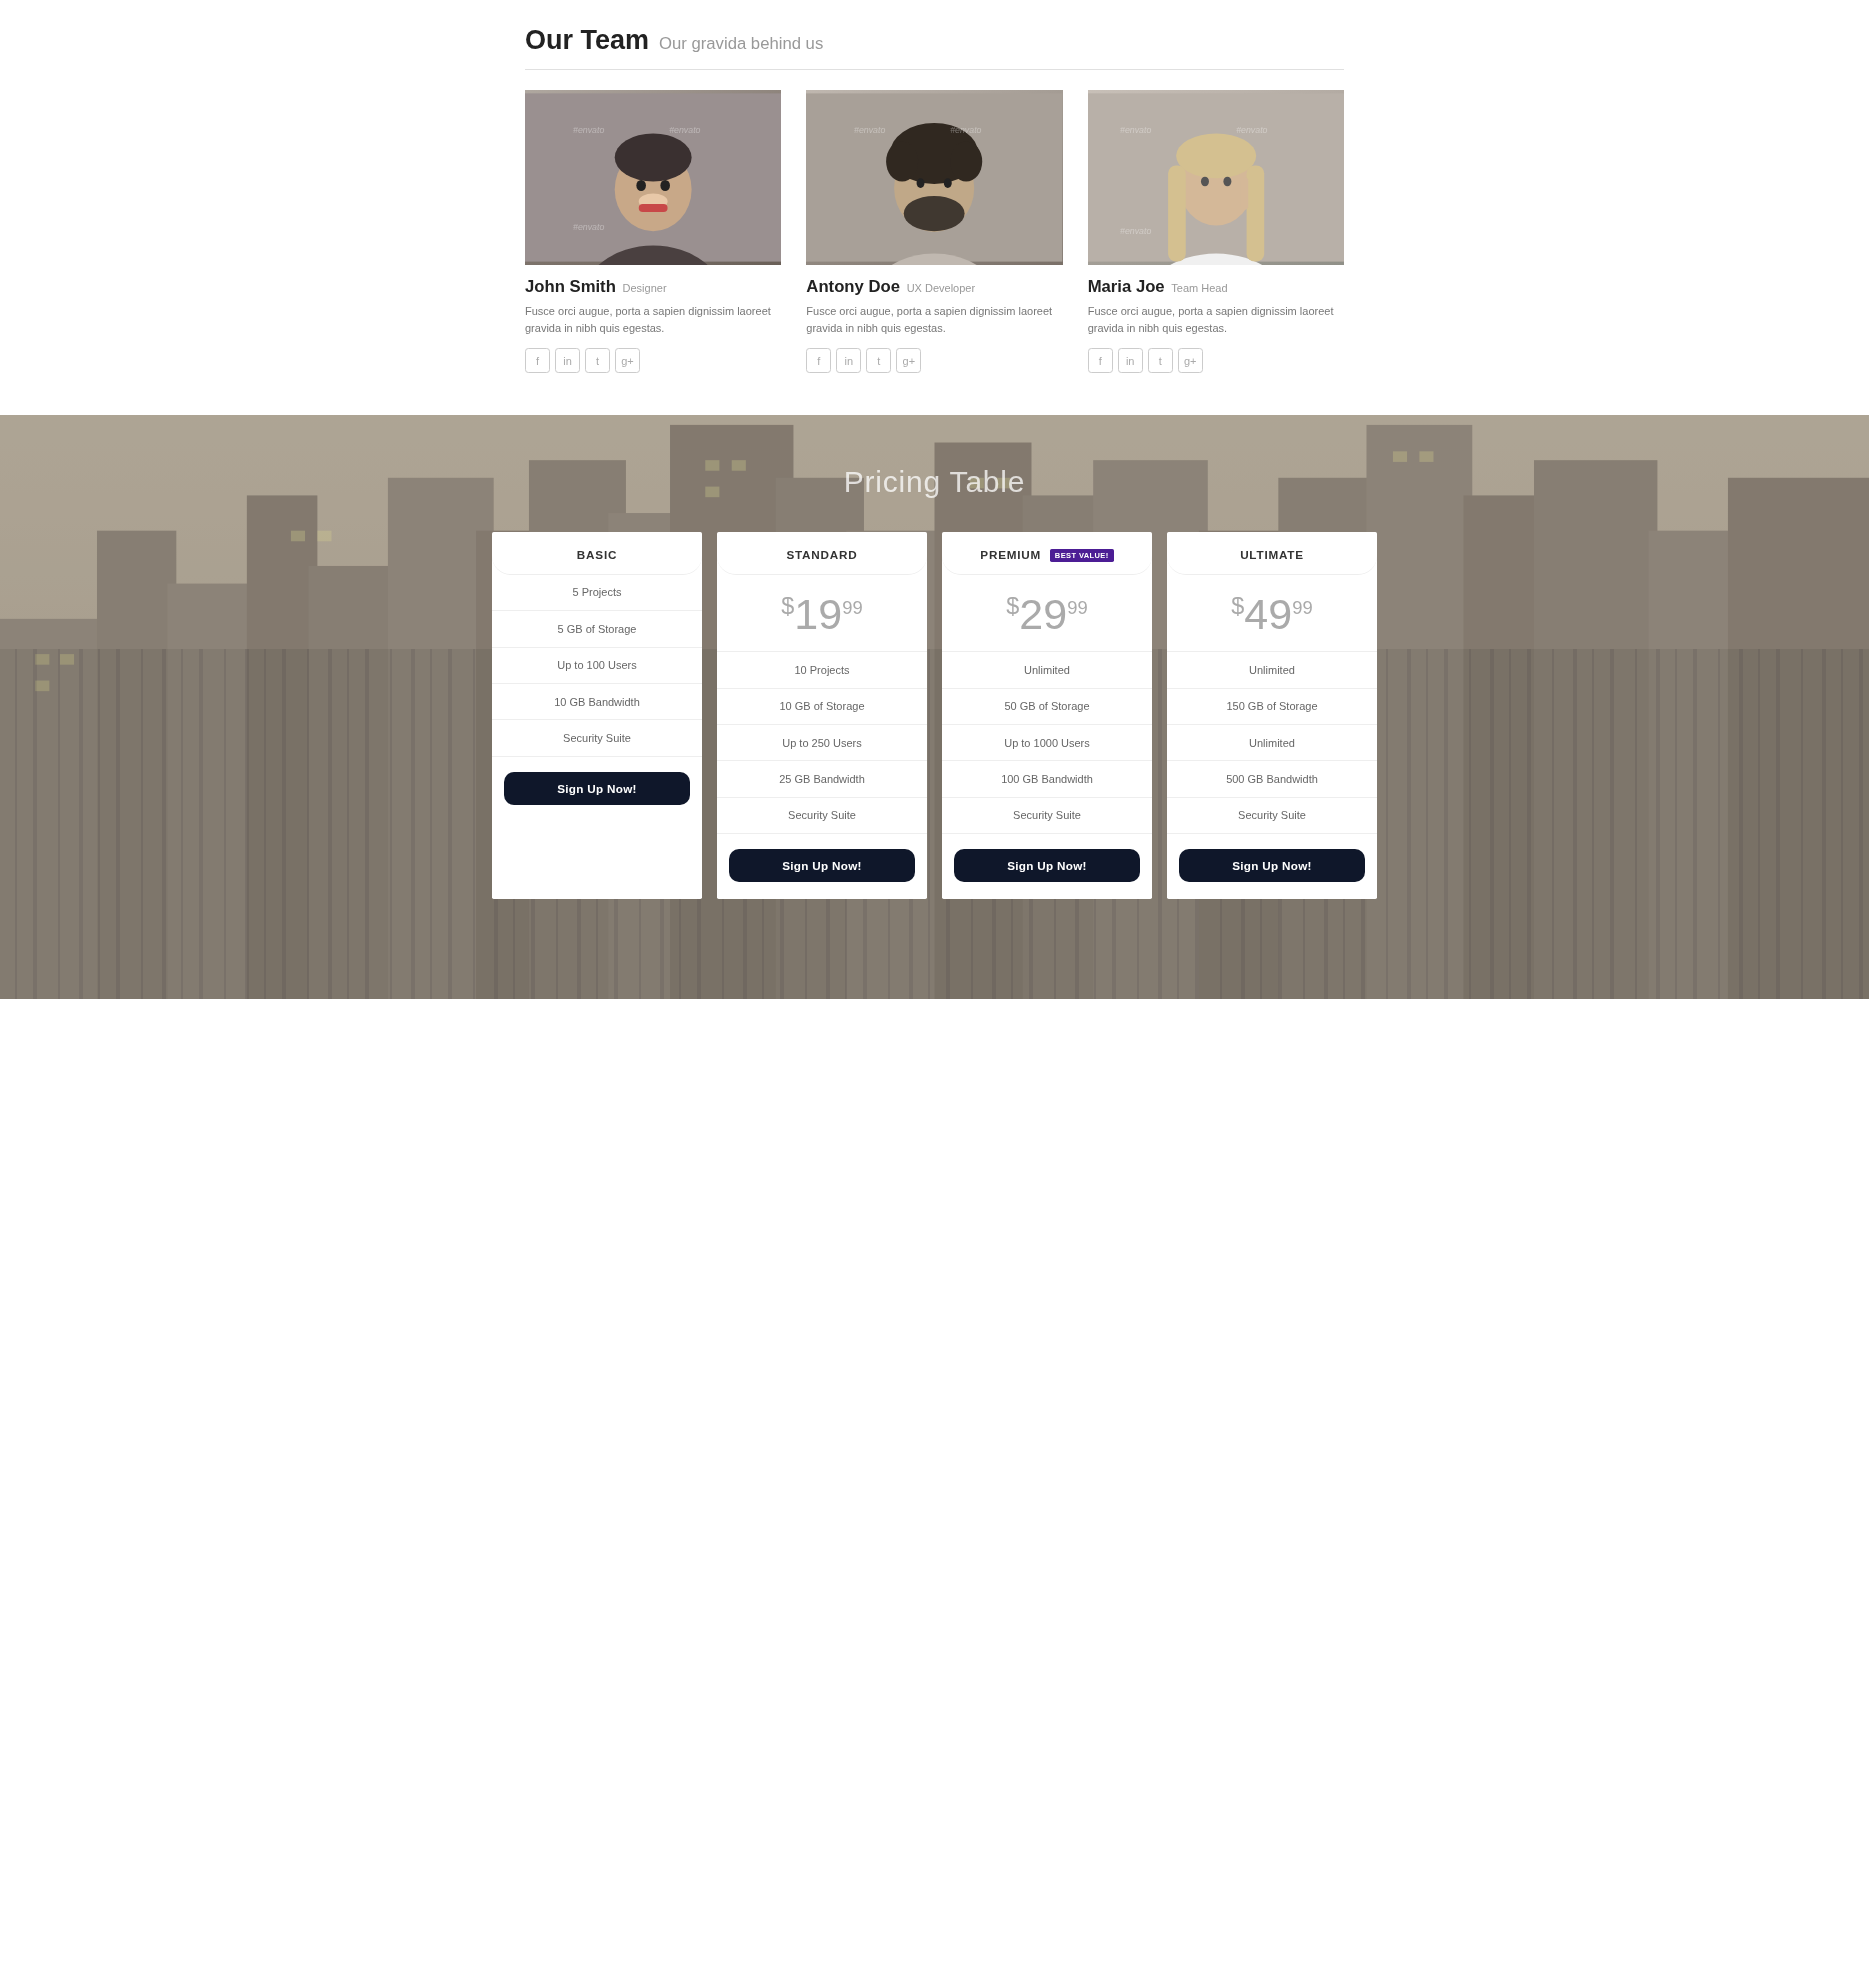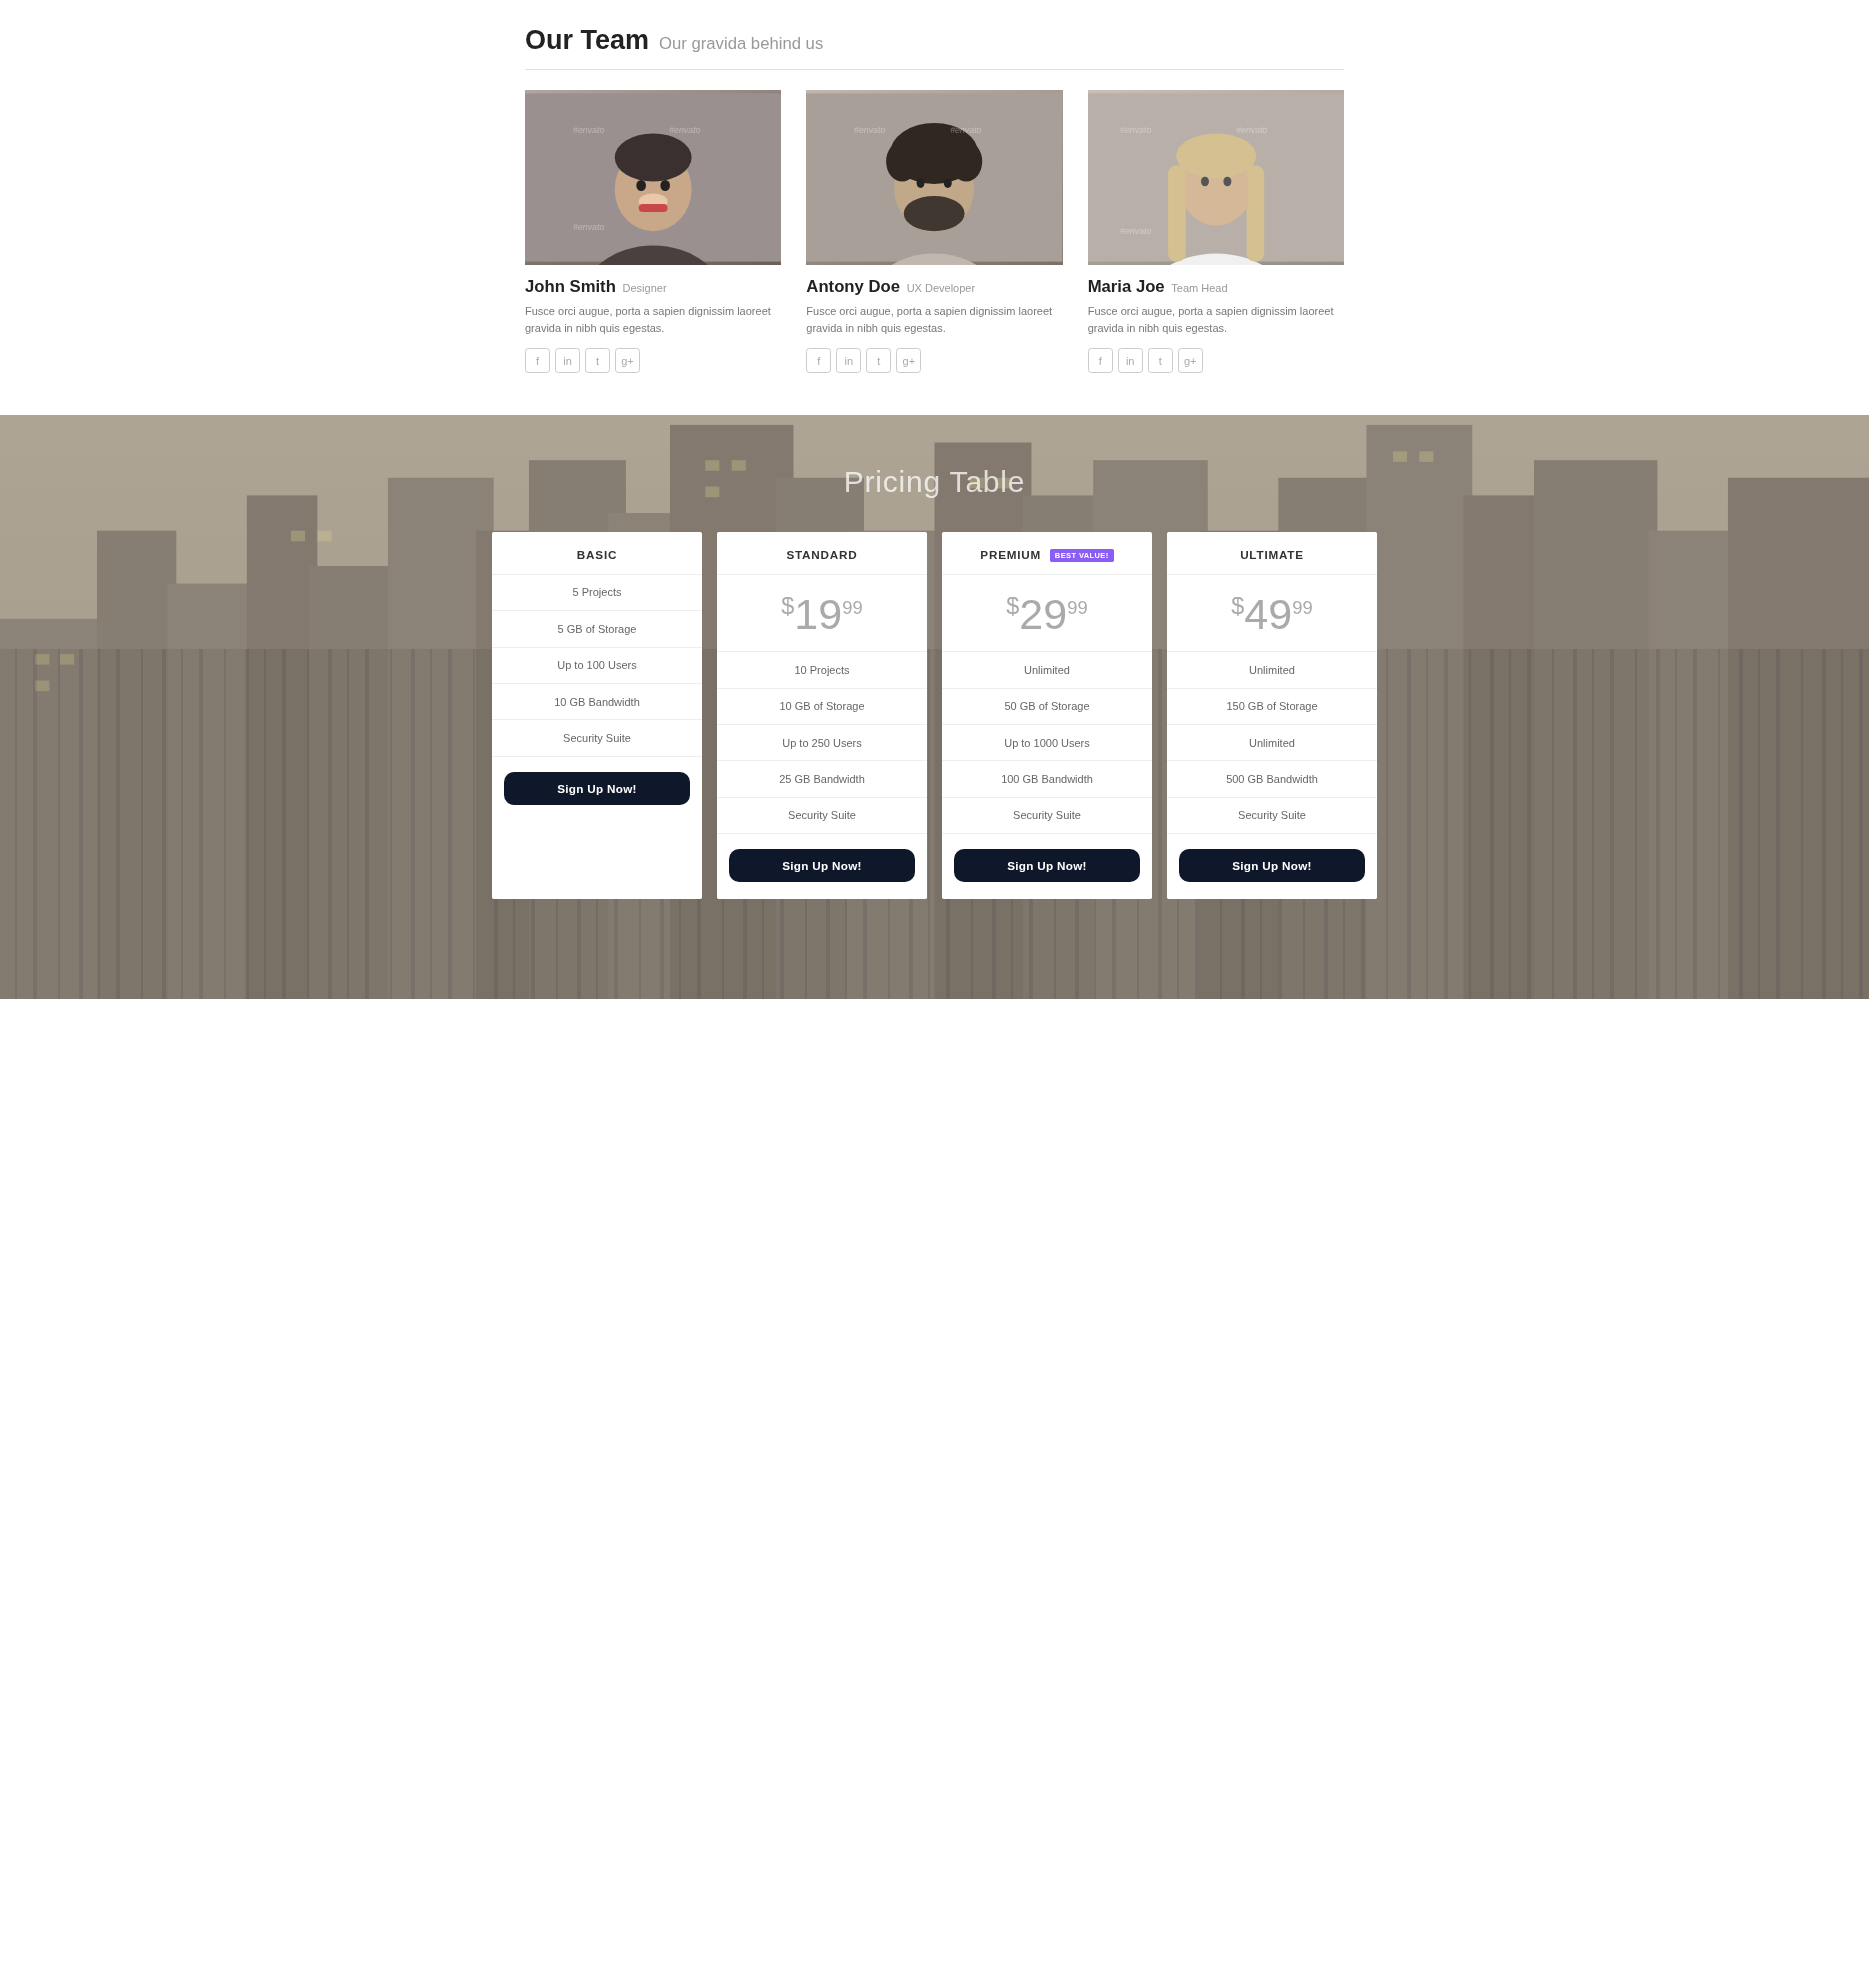--- a/index.html
+++ b/index.html
@@ -148,30 +148,31 @@
     }
     .pricing-card {
       background: #fff;
       border-radius: 1.7px;
       overflow: hidden;
       text-align: center;
     }
     .pricing-card-header {
       padding: 15px 8.3px 11.7px;
       border-bottom: 0.8px solid #eee;
+      border-radius: 19px;
     }
     .pricing-tier {
       font-size: 11.7px;
       font-weight: 700;
       color: #333;
       letter-spacing: 0.8px;
     }
     .best-value-badge {
       display: inline-block;
-      background: #8b5cf6;
+      background: #4c1d95;
       color: #fff;
       font-size: 7.5px;
       font-weight: 700;
       padding: 1.7px 5px;
       border-radius: 1.7px;
       margin-left: 5px;
       letter-spacing: 0.4px;
       vertical-align: middle;
     }
     .pricing-price-row {

